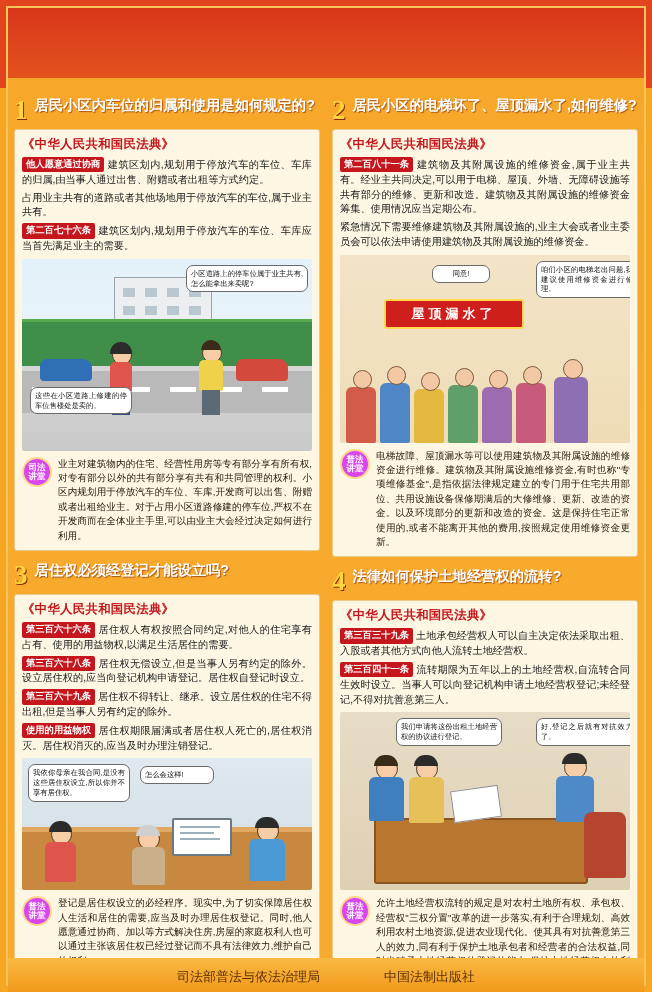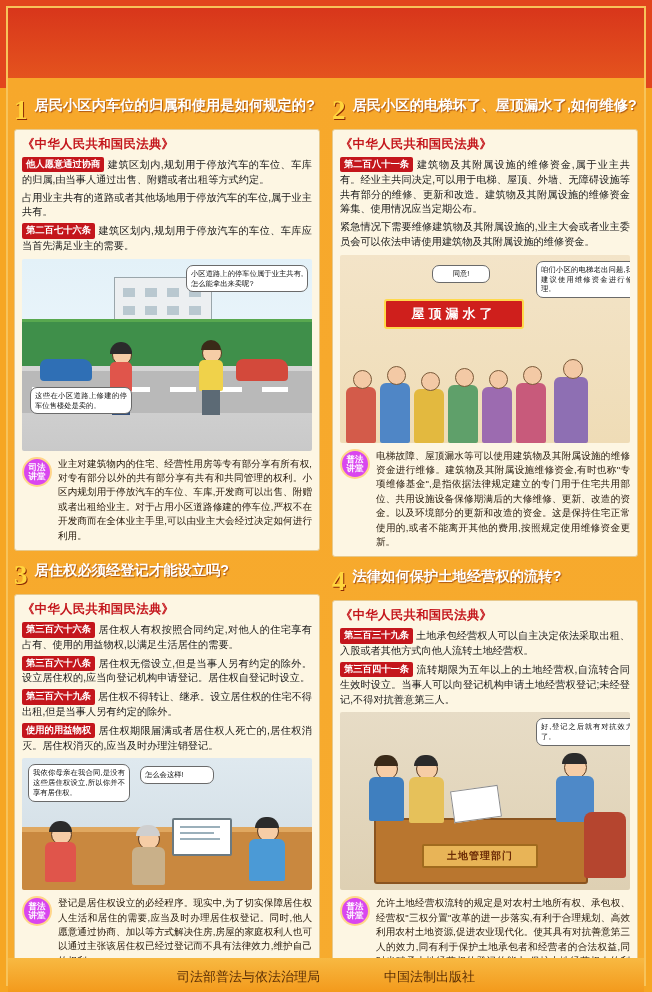--- a/index.html
+++ b/index.html
@@ -378,40 +378,40 @@
 
           <div class="art">
             <span class="tag">第三百三十九条</span><span>土地承包经营权人可以自主决定依法采取出租、入股或者其他方式向他人流转土地经营权。</span>
           </div>
           <div class="art">
             <span class="tag">第三百四十一条</span><span>流转期限为五年以上的土地经营权,自流转合同生效时设立。当事人可以向登记机构申请土地经营权登记;未经登记,不得对抗善意第三人。</span>
           </div>
 
           <div class="illu s4">
             <div class="desk"></div>
-            <div class="plate">土地管理部门</div>
 
             <div style="position:absolute;left:26px;bottom:62px;width:40px;height:70px;">
               <div style="position:absolute;left:10px;top:0;width:20px;height:20px;border-radius:50%;background:#f6cda6;border:1px solid #5a3a22;"></div>
               <div style="position:absolute;left:8px;top:-3px;width:24px;height:11px;border-radius:12px 12px 0 0;background:#3a2a18;"></div>
               <div style="position:absolute;left:3px;top:19px;width:35px;height:44px;background:#3f7fbf;border-radius:6px 6px 2px 2px;"></div>
             </div>
             <div style="position:absolute;left:66px;bottom:60px;width:40px;height:72px;">
               <div style="position:absolute;left:10px;top:0;width:20px;height:20px;border-radius:50%;background:#f6cda6;border:1px solid #5a3a22;"></div>
               <div style="position:absolute;left:8px;top:-3px;width:24px;height:11px;border-radius:12px 12px 0 0;background:#2b2b2b;"></div>
               <div style="position:absolute;left:3px;top:19px;width:35px;height:46px;background:#e6c15a;border-radius:6px 6px 2px 2px;"></div>
             </div>
             <div style="position:absolute;left:112px;bottom:70px;width:46px;height:30px;background:#ffffff;border:1px solid #8d8d8d;transform:rotate(-8deg);"></div>
 
             <div style="position:absolute;left:212px;bottom:56px;width:46px;height:78px;">
               <div style="position:absolute;left:12px;top:0;width:21px;height:21px;border-radius:50%;background:#f6cda6;border:1px solid #5a3a22;"></div>
               <div style="position:absolute;left:10px;top:-3px;width:25px;height:11px;border-radius:12px 12px 0 0;background:#2b2b2b;"></div>
               <div style="position:absolute;left:4px;top:20px;width:38px;height:46px;background:#4e89c8;border-radius:6px 6px 2px 2px;"></div>
             </div>
             <div style="position:absolute;left:244px;bottom:12px;width:42px;height:66px;background:#b5452f;border-radius:8px 8px 3px 3px;"></div>
+            <div class="bubble" style="left:56px;top:6px;width:96px;">我们申请将这份出租土地经营权的协议进行登记。</div>
             <div class="bubble" style="left:196px;top:6px;width:92px;">好,登记之后就有对抗效力了。</div>
           </div>
 
           <div class="comment">
             <div class="stamp">普法讲堂</div>
             <div class="txt">允许土地经营权流转的规定是对农村土地所有权、承包权、经营权"三权分置"改革的进一步落实,有利于合理规划、高效利用农村土地资源,促进农业现代化。使其具有对抗善意第三人的效力,同有利于保护土地承包者和经营者的合法权益,同时也赋予土地经营权的登记的能力,保护土地经营权人的利益。</div>
           </div>
         </div>
       </div>
     </div>

